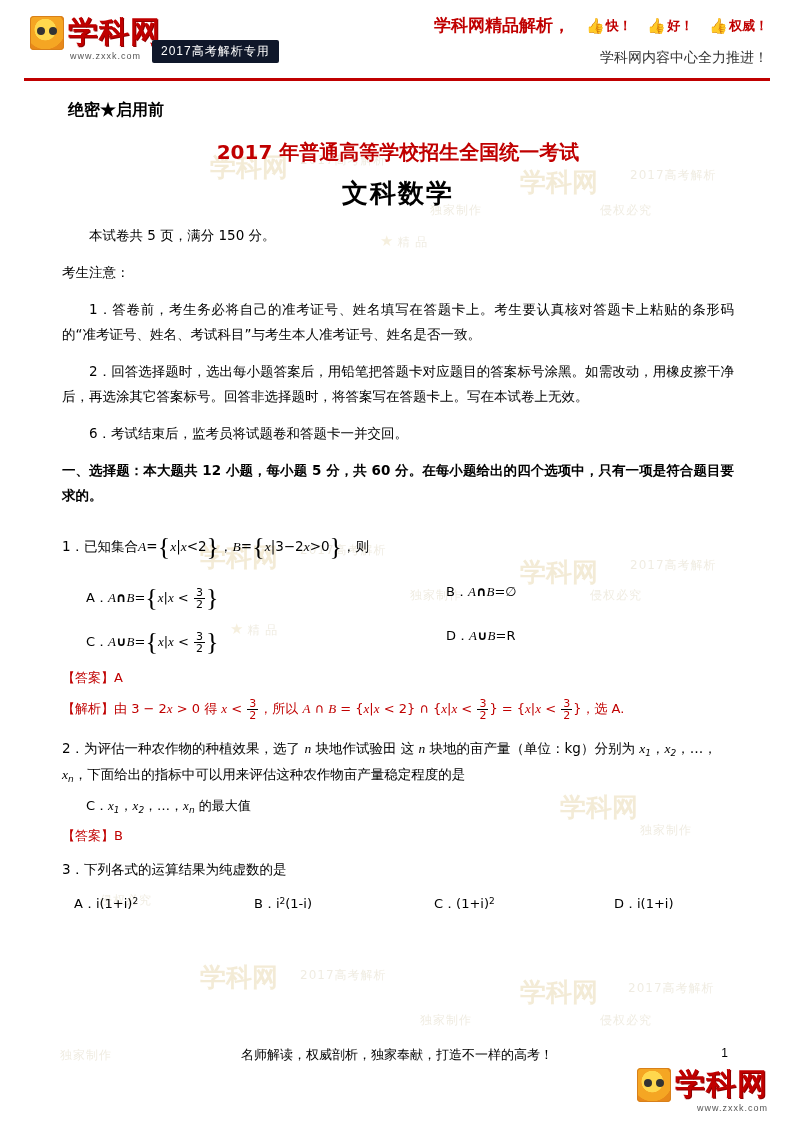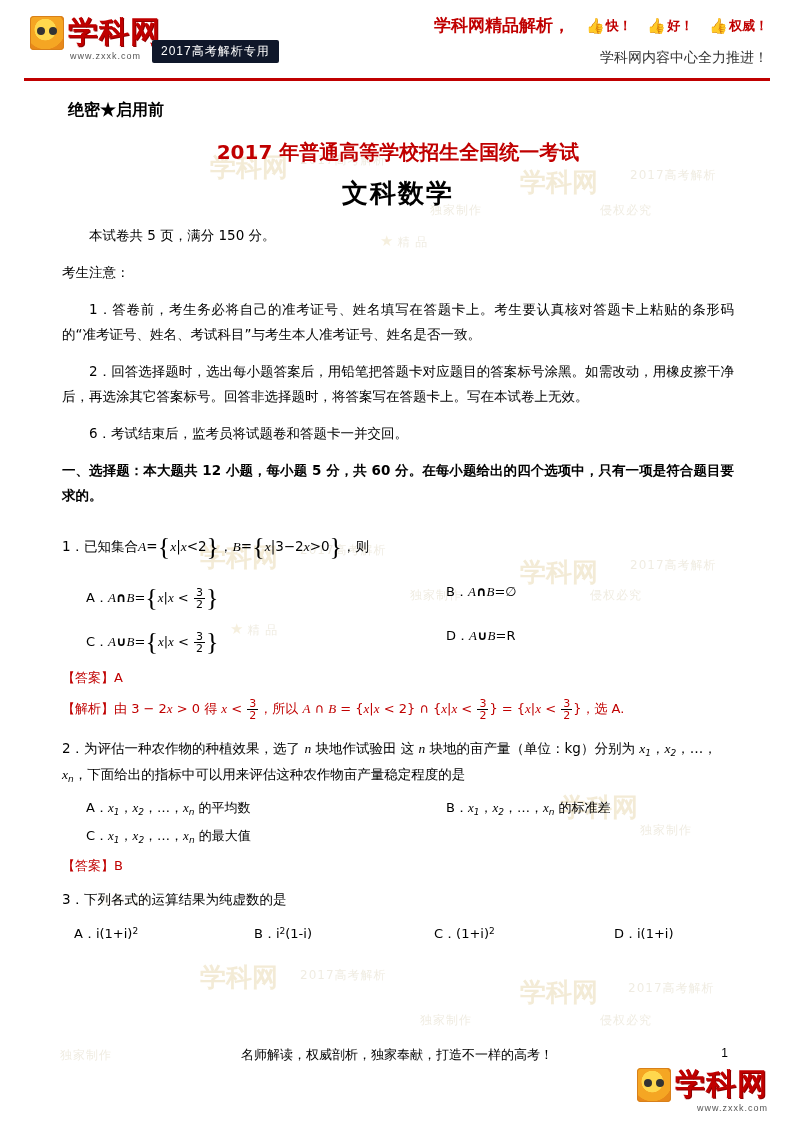--- a/index.html
+++ b/index.html
@@ -266,28 +266,20 @@
       <span>【解析】</span>由 3 − 2<span class="math">x</span> &gt; 0 得 <span class="math">x</span> &lt;
       <span class="frac"><span class="n">3</span><span class="d">2</span></span>，所以 <span class="math">A</span> ∩ <span class="math">B</span> = {<span class="math">x</span>|<span class="math">x</span> &lt; 2} ∩ {<span class="math">x</span>|<span class="math">x</span> &lt;
       <span class="frac"><span class="n">3</span><span class="d">2</span></span>} = {<span class="math">x</span>|<span class="math">x</span> &lt;
       <span class="frac"><span class="n">3</span><span class="d">2</span></span>}，选 A.
     </div>
 
     <div class="q">
       <span>2．</span>为评估一种农作物的种植效果，选了 <span class="math">n</span> 块地作试验田 这 <span class="math">n</span> 块地的亩产量（单位：kg）分别为 <span class="math">x</span><span class="sub">1</span>，<span class="math">x</span><span class="sub">2</span>，…，<span class="math">x</span><span class="sub">n</span>，下面给出的指标中可以用来评估这种农作物亩产量稳定程度的是
     </div>
 
-    <div class="opts" style="margin-top:12px;">
-      <div>
-        A．<span class="math">x</span><span class="sub">1</span>，<span class="math">x</span><span class="sub">2</span>，…，<span class="math">x</span><span class="sub">n</span> 的平均数
-      </div>
-      <div>
-        B．<span class="math">x</span><span class="sub">1</span>，<span class="math">x</span><span class="sub">2</span>，…，<span class="math">x</span><span class="sub">n</span> 的标准差
-      </div>
-    </div>
     <div class="opts" style="margin-top:10px;">
       <div>
         C．<span class="math">x</span><span class="sub">1</span>，<span class="math">x</span><span class="sub">2</span>，…，<span class="math">x</span><span class="sub">n</span> 的最大值
       </div>
     </div>
 
     <div class="ans">
       <span>【答案】</span><span>B</span>
     </div>
 

